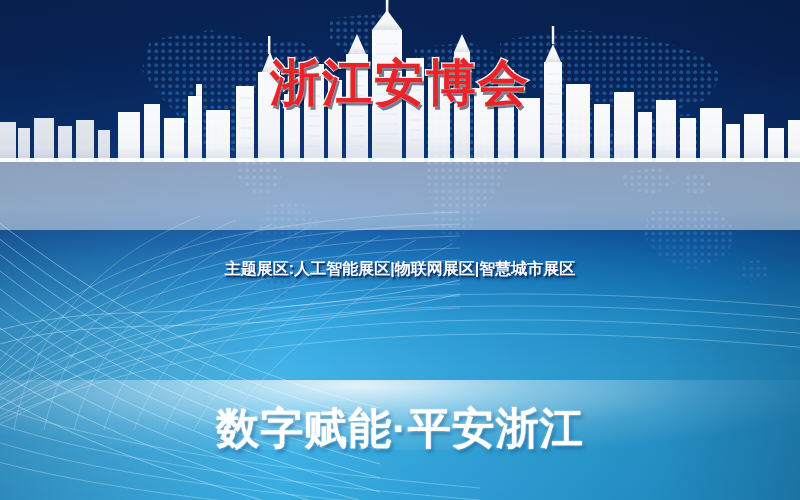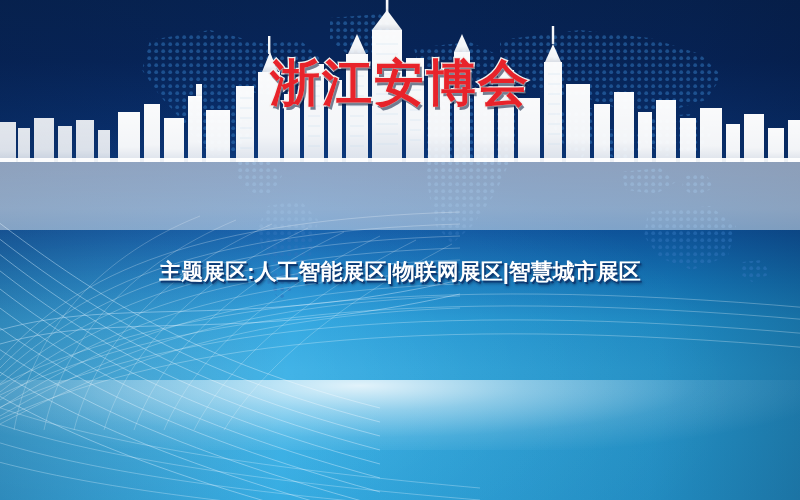--- a/index.html
+++ b/index.html
@@ -111,21 +111,21 @@
     paint-order: stroke fill;
     text-shadow:
       2px 2px 0 #0b2a5e,
       3px 4px 3px rgba(4,16,44,0.55);
   }
 
   .zones {
     position: absolute;
     top: 259px;
     left: 0; right: 0;
-    font-size: 22px;
+    font-size: 16px;
     font-weight: bold;
     letter-spacing: 0px;
     color: #ffffff;
     line-height: 1.2;
     text-shadow:
       1.5px 1.5px 0 #0d3a74,
       2px 3px 3px rgba(5,22,56,0.55);
   }
 
   .slogan {
@@ -334,15 +334,16 @@
   </div>
 
   <div class="layer haze"></div>
 
   <div class="content">
     <div class="brand-title">浙江安博会</div>
 
 
     <div class="zones">主题展区:人工智能展区|物联网展区|智慧城市展区</div>
 
+    <div class="slogan">数字赋能·平安浙江</div>
   </div>
 
 </div>
 
 </body></html>

